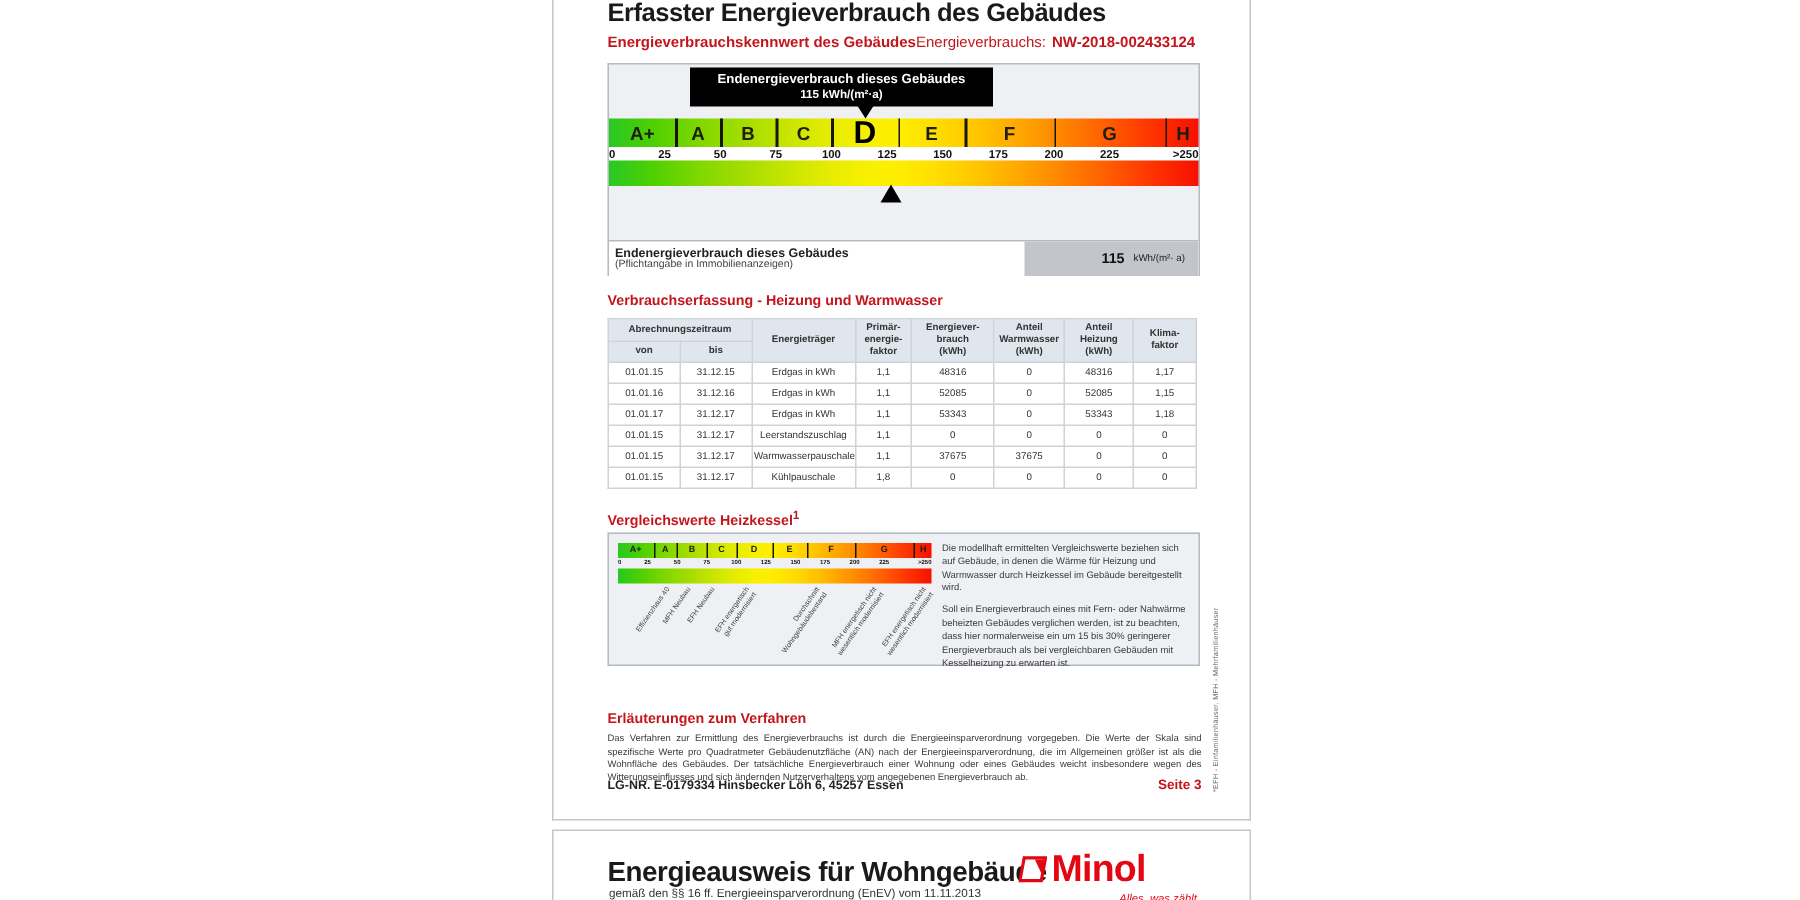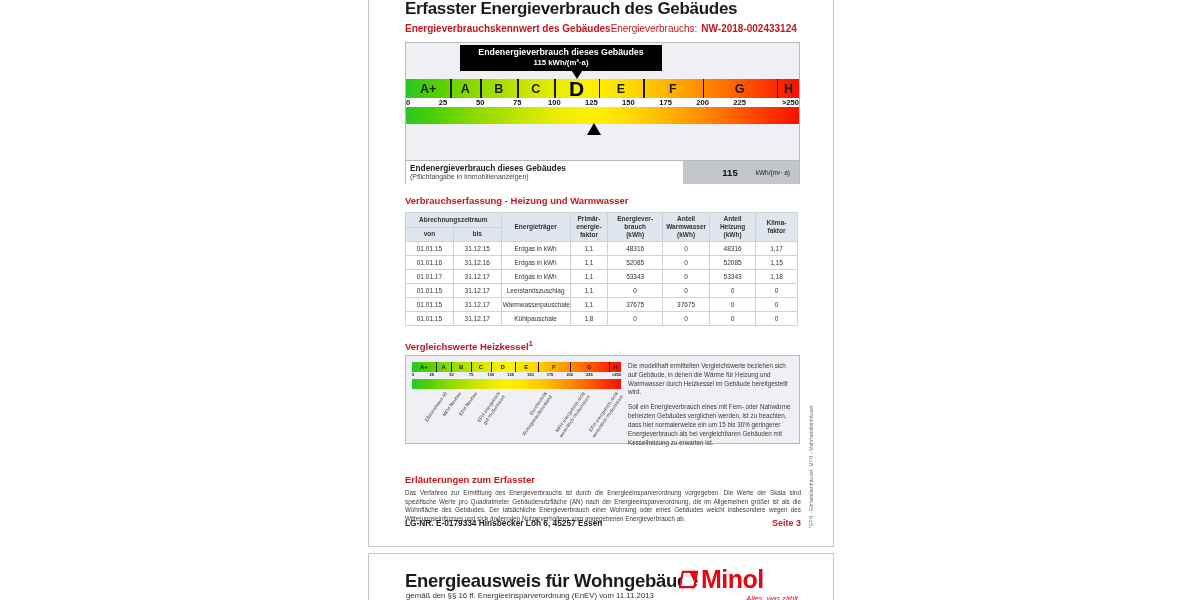--- a/index.html
+++ b/index.html
@@ -44,21 +44,21 @@
   .ticks span{position:absolute;top:0;font-size:7.6px;font-weight:bold;color:#111;
               transform:translateX(-50%);white-space:nowrap;}
   .ticks span.left{transform:none;}
   .ticks span.right{transform:translateX(-100%);}
   .bar2{position:absolute;left:0;top:64px;width:100%;height:17px;}
   .result-row{position:absolute;left:0;top:117px;width:100%;height:23px;background:#fff;
               border-top:1px solid #b3bac1;}
   .result-row .rl{position:absolute;left:4px;top:2px;font-size:8.3px;font-weight:bold;color:#222;}
   .result-row .rs{position:absolute;left:4px;top:12px;font-size:7px;color:#444;}
   .result-box{position:absolute;right:0;top:0;width:116px;height:100%;background:#c2c5c9;
-              display:flex;align-items:center;justify-content:flex-end;gap:18px;padding-right:9px;
+              display:flex;align-items:center;justify-content:flex-end;gap:6px;padding-right:9px;
               box-sizing:border-box;}
   .result-box .rv{font-size:9.5px;font-weight:bold;color:#111;}
   .result-box .ru{font-size:6.5px;color:#222;}
 
   
   .sec-head{position:absolute;left:36px;font-size:9.5px;font-weight:bold;}
   #h-table{top:197px;}
   table.cons{position:absolute;left:36px;top:214px;width:393px;border-collapse:collapse;
              table-layout:fixed;font-size:6.5px;color:#333;}
   table.cons th,table.cons td{border:1px solid #ccd4da;text-align:center;padding:2px 1px;
@@ -329,21 +329,21 @@
 wesentlich modernisiert</div>
         </div>
       <div class="cmp-text">
         <p>Die modellhaft ermittelten Vergleichswerte beziehen sich auf Gebäude, in denen die Wärme für Heizung und Warmwasser durch Heizkessel im Gebäude bereitgestellt wird.</p>
         <p>Soll ein Energieverbrauch eines mit Fern- oder Nahwärme beheizten Gebäudes verglichen werden, ist zu beachten, dass hier normalerweise ein um 15 bis 30% geringerer Energieverbrauch als bei vergleichbaren Gebäuden mit Kesselheizung zu erwarten ist.</p>
       </div>
     </div>
 
     <div class="vert-note">*EFH - Einfamilienhäuser, MFH - Mehrfamilienhäuser</div>
 
-    <div class="sec-head red" id="h-expl">Erläuterungen zum Erfasster</div>
+    <div class="sec-head red" id="h-expl">Erläuterungen zum Verfahren</div>
     <div class="expl-text">Das Verfahren zur Ermittlung des Energieverbrauchs ist durch die Energieeinsparverordnung vorgegeben. Die Werte der Skala sind spezifische Werte pro Quadratmeter Gebäudenutzfläche (AN) nach der Energieeinsparverordnung, die im Allgemeinen größer ist als die Wohnfläche des Gebäudes. Der tatsächliche Energieverbrauch einer Wohnung oder eines Gebäudes weicht insbesondere wegen des Witterungseinflusses und sich ändernden Nutzerverhaltens vom angegebenen Energieverbrauch ab.</div>
 
     <div class="footer-row">
       <span class="fl">LG-NR. E-0179334 Hinsbecker Löh 6, 45257 Essen</span>
       <span class="fp red">Seite 3</span>
     </div>
   </div>
 
   <div class="page" id="page2">
     <div class="p2-title">Energieausweis für Wohngebäude</div>

